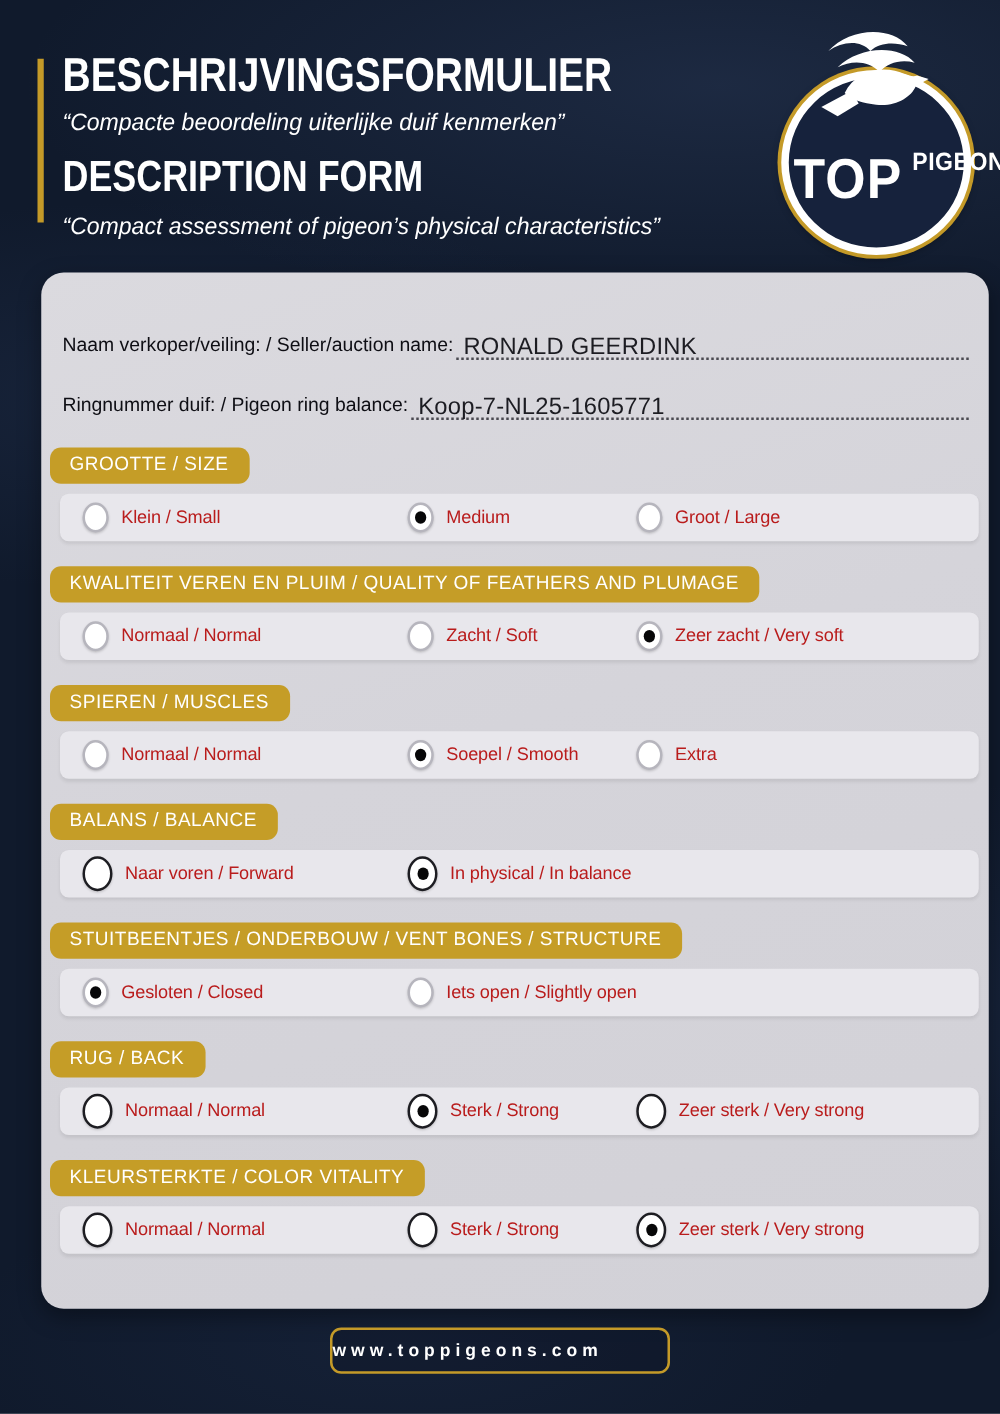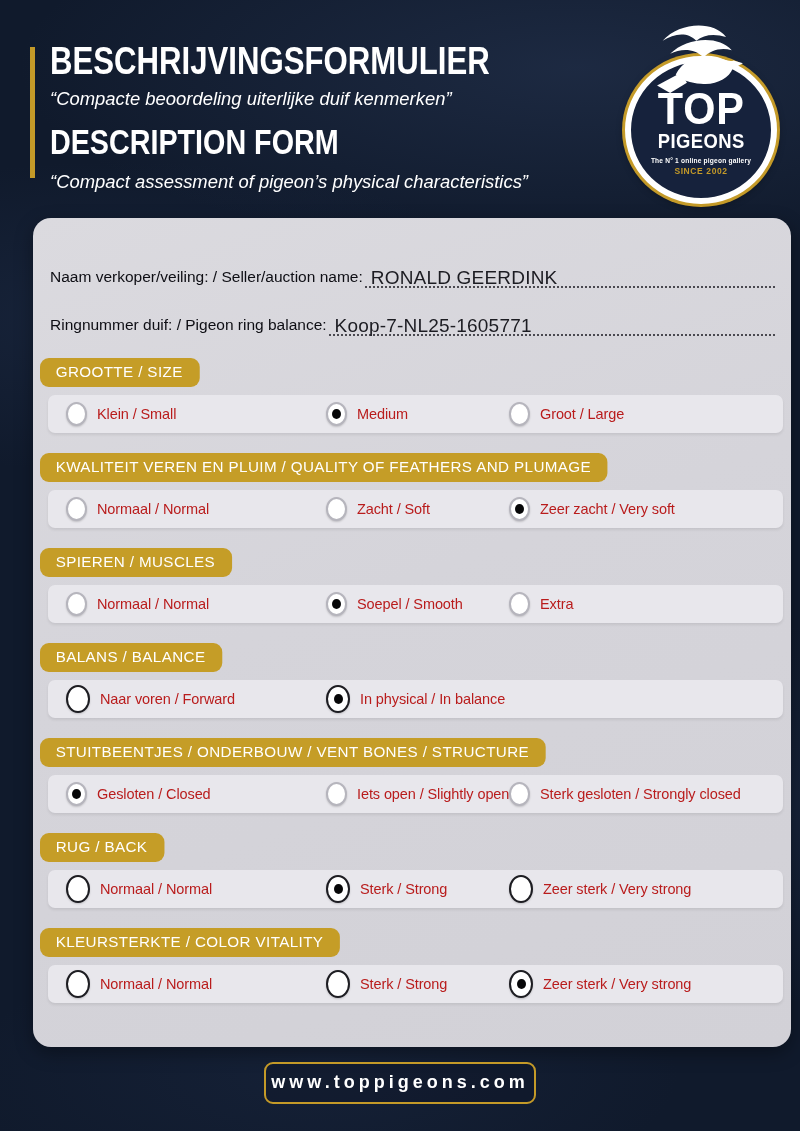--- a/index.html
+++ b/index.html
@@ -27,21 +27,21 @@
     transform:scaleX(.97); transform-origin:left center; white-space:nowrap;
   }
   .title-en { margin-top:12px; font-size:35px; }
   .sub-en { margin-top:9px; }
   
   .logo { position:absolute; left:620px; top:24px; width:165px; height:176px; }
   .logo-circle {
     position:absolute; left:5px; top:32px; width:152px; height:148px; border-radius:50%;
     background:#16223c; border:6px solid #fff;
     box-shadow:0 0 0 3px #c49a28, 0 2px 8px rgba(0,0,0,.45);
-    display:flex; flex-direction:column; align-items:center; text-align:center;
+    display:flex; flex-direction:row; align-items:center; text-align:center;
   }
   .logo-top {
     margin-top:26px; color:#fff; font-weight:bold; font-size:45px; line-height:.92;
     letter-spacing:1px; transform:scaleX(.92);
   }
   .logo-bottom {
     color:#fff; font-weight:bold; font-size:20px; letter-spacing:.5px; margin-top:1px;
     transform:scaleX(.92);
   }
   .logo-tag { color:#fff; font-weight:bold; font-size:6.6px; margin-top:4px; letter-spacing:.2px; }
@@ -84,21 +84,21 @@
     display:flex; align-items:center; justify-content:center;
     box-shadow:0 1px 2px rgba(0,0,0,.18);
   }
   .section.dark .radio { width:24px; height:28px; border-color:#1d1d22; }
   .radio.selected::after { content:""; width:9px; height:10px; border-radius:50%; background:#070708; }
   .opt-label { font-size:14.5px; color:#b91c1c; font-weight:500; white-space:nowrap; letter-spacing:-.1px; }
   
   .footer { position:absolute; left:0; top:1062px; width:800px; display:flex; justify-content:center; }
   .site-box {
     width:272px; border:2px solid #c49a28; border-radius:9px; padding:8px 0 9px;
-    text-align:center; color:#fff; font-weight:bold; font-size:18px; letter-spacing:4px;
+    text-align:left; color:#fff; font-weight:bold; font-size:14px; letter-spacing:4px;
     background:rgba(10,16,30,.25); cursor:pointer;
   }
 </style>
 </head>
 <body>
 
 <div class="page">
 
   <div class="header">
     <div class="gold-bar"></div>
@@ -220,24 +220,20 @@
   <div class="option">
     <span class="radio selected"></span>
     <span class="opt-label">Gesloten / Closed</span>
   </div>
 
   <div class="option">
     <span class="radio"></span>
     <span class="opt-label">Iets open / Slightly open</span>
   </div>
 
-  <div class="option">
-    <span class="radio"></span>
-    <span class="opt-label">Sterk gesloten / Strongly closed</span>
-  </div>
 </div>
   </div>
 
   <div class="section dark">
     <div class="badge">RUG / BACK</div>
     <div class="row">
   <div class="option">
     <span class="radio"></span>
     <span class="opt-label">Normaal / Normal</span>
   </div>

